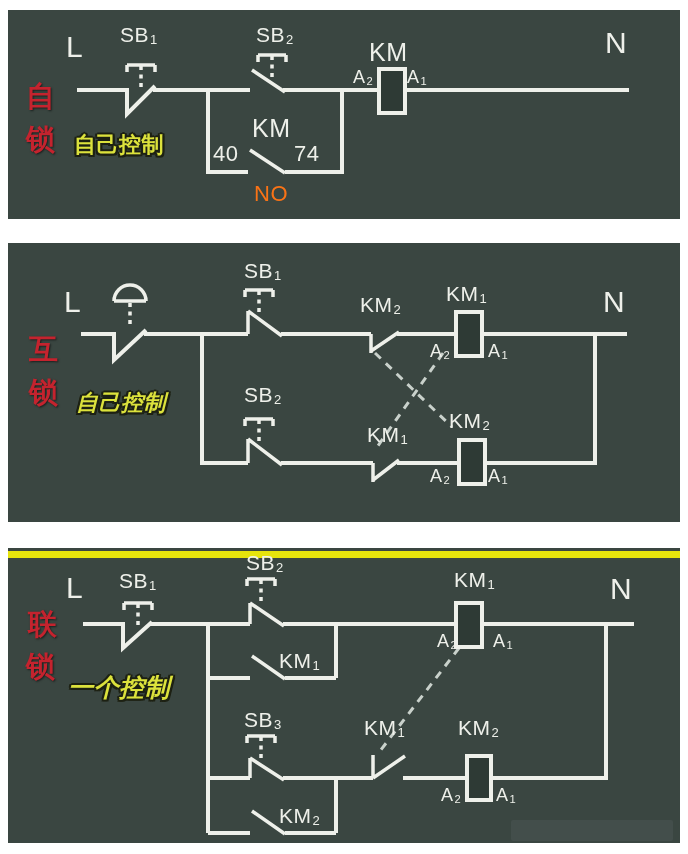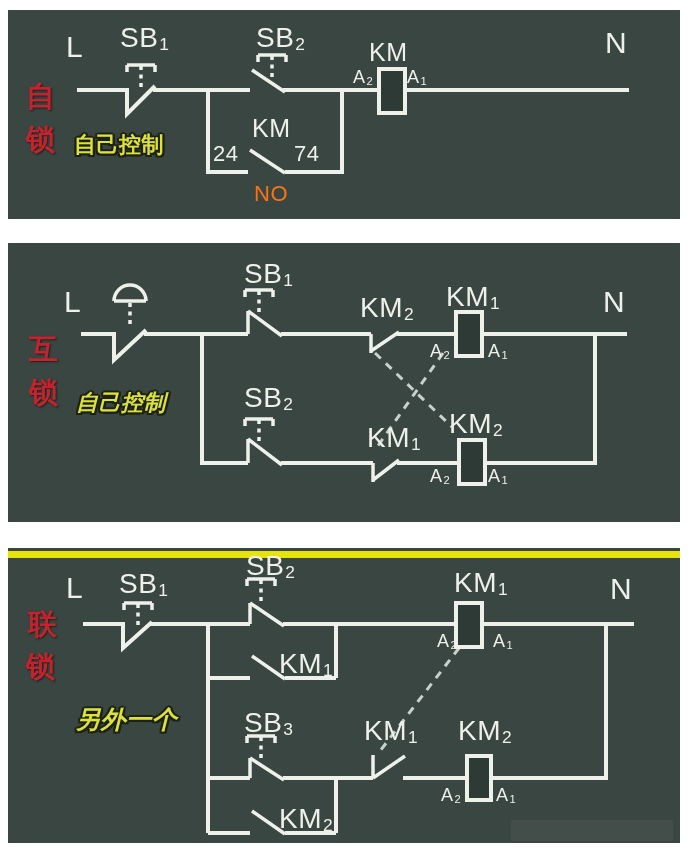--- a/index.html
+++ b/index.html
@@ -7,21 +7,21 @@
        font-family:"Liberation Sans","DejaVu Sans",sans-serif;overflow:hidden;}
   .page{position:absolute;inset:0;}
   .panel{position:absolute;left:8px;width:672px;background:var(--panel_bg,#3a4641);overflow:hidden;}
   #panel-self-lock{top:10px;height:209px;}
   #panel-interlock{top:243px;height:279px;}
   #panel-chain-lock{top:548px;height:295px;}
   .circuit{position:absolute;left:0;top:0;}
   .lbl{position:absolute;color:var(--wire,#eef0ea);white-space:nowrap;line-height:1;letter-spacing:.5px;}
   .t30{font-size:30px;font-weight:400;}
   .t25{font-size:25px;}
-  .t23{font-size:28px;}
+  .t23{font-size:21px;}
   .t22{font-size:22px;}
   .t15{font-size:18px;}
   .sub{font-size:.62em;position:relative;top:.18em;margin-left:1px;}
   .red{color:var(--title_red,#c4232e);font-weight:bold;font-size:29px;
        text-shadow:1px 1px 2px rgba(0,0,0,.55);}
   .yellow{color:var(--annotation_yellow,#dce23c);font-weight:bold;
        text-shadow:-2px -1px 0 #1d2113,2px -1px 0 #1d2113,-2px 2px 0 #1d2113,
                    2px 2px 0 #1d2113,0 -2px 0 #1d2113,0 2px 0 #1d2113,
                    -2px 0 0 #1d2113,2px 0 0 #1d2113;}
   .yellow.it{font-style:italic;}
@@ -58,21 +58,21 @@
     <div class="lbl red" style="left:18px;top:72px">自</div>
     <div class="lbl red" style="left:18px;top:115px">锁</div>
     <div class="lbl yellow t22" style="left:66px;top:124px">自己控制</div>
     <div class="lbl t23" style="left:112px;top:14px"><span>SB</span><span class="sub">1</span></div>
     <div class="lbl t23" style="left:248px;top:14px"><span>SB</span><span class="sub">2</span></div>
     <div class="lbl t25" style="left:361px;top:30px"><span>KM</span><span class="sub"></span></div>
     <div class="lbl t15" style="left:345px;top:58px"><span>A</span><span class="sub">2</span></div>
     <div class="lbl t15" style="left:399px;top:58px"><span>A</span><span class="sub">1</span></div>
     <div class="lbl t30" style="left:597px;top:18px">N</div>
     <div class="lbl t25" style="left:244px;top:106px"><span>KM</span><span class="sub"></span></div>
-    <div class="lbl t22" style="left:205px;top:133px">24</div>
+    <div class="lbl t22" style="left:205px;top:133px">40</div>
     <div class="lbl t22" style="left:286px;top:133px">74</div>
     <div class="lbl t22 dim" style="left:246px;top:173px">NO</div>
   </section>
 
   <section class="panel" id="panel-interlock">
     <svg class="circuit" width="672" height="279" viewBox="0 0 672 279">
       <path fill="none" stroke="#eef0ea" stroke-width="4" d="M73,91 H106 V117 L138,87 M136,91 H240 M273,91 H363 M389,91 H448
                M474,91 H619 M194,91 V220 H240 M273,220 H365 M389,220 H451
                M477,220 H587 V91"></path>
       <path fill="none" stroke="#eef0ea" stroke-width="3.5" d="M240,91 V68 M240,68 L274,93
@@ -121,21 +121,21 @@
       <path fill="none" stroke="#c9d1cb" stroke-width="3" stroke-dasharray="8 7" d="M451,100 L372,203"></path>
       <rect x="448" y="55" width="26" height="44" fill="#2e3a35" stroke="#eef0ea" stroke-width="4"></rect>
       <rect x="459" y="208" width="24" height="44" fill="#2e3a35" stroke="#eef0ea" stroke-width="4"></rect>
       <use href="#pb-op" x="130" y="55"></use>
       <use href="#pb-op" x="253" y="31"></use>
       <use href="#pb-op" x="253" y="188"></use>
     </svg>
     <div class="lbl t30" style="left:58px;top:25px">L</div>
     <div class="lbl red" style="left:20px;top:62px">联</div>
     <div class="lbl red" style="left:18px;top:104px">锁</div>
-    <div class="lbl yellow it t25" style="left:67px;top:159px">另外一个</div>
+    <div class="lbl yellow it t25" style="left:60px;top:127px">一个控制</div>
     <div class="lbl t23" style="left:111px;top:22px"><span>SB</span><span class="sub">1</span></div>
     <div class="lbl t23" style="left:238px;top:4px"><span>SB</span><span class="sub">2</span></div>
     <div class="lbl t23" style="left:271px;top:102px"><span>KM</span><span class="sub">1</span></div>
     <div class="lbl t23" style="left:236px;top:161px"><span>SB</span><span class="sub">3</span></div>
     <div class="lbl t23" style="left:271px;top:257px"><span>KM</span><span class="sub">2</span></div>
     <div class="lbl t23" style="left:446px;top:21px"><span>KM</span><span class="sub">1</span></div>
     <div class="lbl t30" style="left:602px;top:26px">N</div>
     <div class="lbl t15" style="left:429px;top:84px"><span>A</span><span class="sub">2</span></div>
     <div class="lbl t15" style="left:485px;top:84px"><span>A</span><span class="sub">1</span></div>
     <div class="lbl t23" style="left:356px;top:169px"><span>KM</span><span class="sub">1</span></div>

